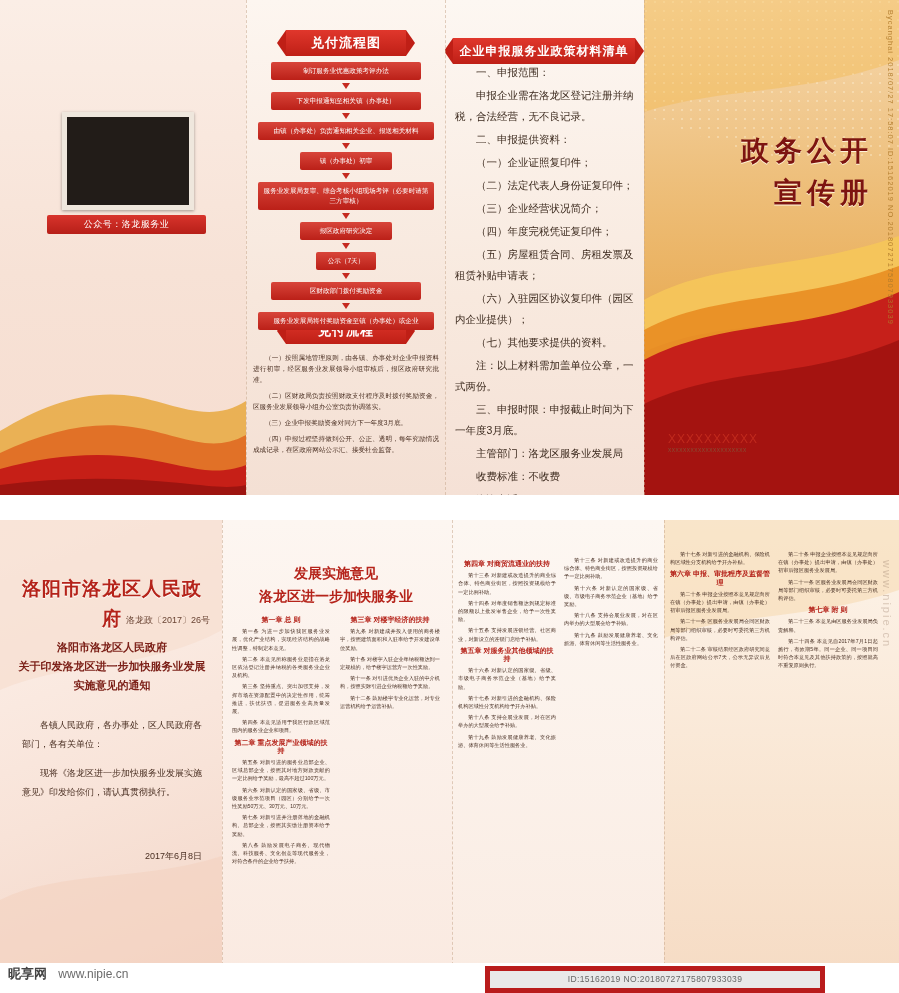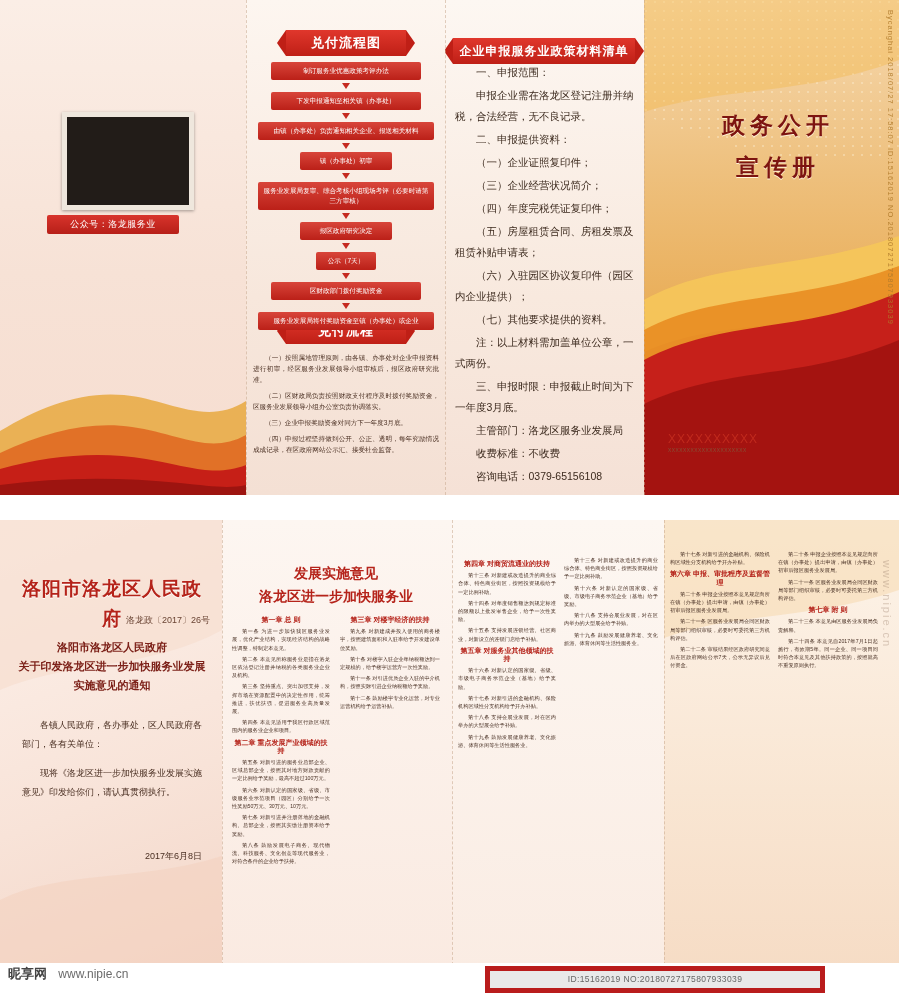--- a/index.html
+++ b/index.html
@@ -16,21 +16,21 @@
   .p3{left:445px;width:199px;background:linear-gradient(180deg,#fdf7f2 0%,#f8e9de 60%,#f5e1d6 100%);}
   .p4{left:644px;width:255px;background:linear-gradient(180deg,#f6d9b0 0%,#eec07d 35%,#e8a94f 70%,#e39a34 100%);}
   .dash{position:absolute;top:0;height:495px;width:0;border-left:1px dashed #c9a98f;opacity:.55;}
 
   
   .mountain{position:absolute;left:0;bottom:0;width:246px;height:160px;}
   .dotgrid{position:absolute;right:0;top:0;width:255px;height:180px;opacity:.55;}
 
   
   .photo{position:absolute;left:62px;top:112px;width:122px;height:88px;background:#221c18;border:5px solid #efe7dd;box-shadow:0 1px 3px rgba(0,0,0,.35);}
-  .gz-badge{position:absolute;left:47px;top:215px;width:132px;height:19px;background:linear-gradient(180deg,#d8342c,#b71f18);border-radius:2px;color:#fff;font-size:9px;line-height:19px;text-align:center;letter-spacing:.5px;}
+  .gz-badge{position:absolute;left:47px;top:215px;width:159px;height:19px;background:linear-gradient(180deg,#d8342c,#b71f18);border-radius:2px;color:#fff;font-size:9px;line-height:19px;text-align:center;letter-spacing:.5px;}
   .contact{position:absolute;left:60px;top:430px;width:190px;color:#7a2a1c;font-size:8.5px;line-height:16px;}
 
   
   .banner{position:absolute;height:26px;background:linear-gradient(180deg,#e0372c,#bf1f16);color:#fff;font-size:13px;font-weight:bold;letter-spacing:1px;text-align:center;line-height:26px;}
   .banner:before,.banner:after{content:"";position:absolute;top:0;border-style:solid;}
   .banner:before{left:-9px;border-width:13px 9px 13px 0;border-color:transparent #bf1f16 transparent transparent;}
   .banner:after{right:-9px;border-width:13px 0 13px 9px;border-color:transparent transparent transparent #bf1f16;}
 
   
   .flow{position:absolute;left:253px;top:62px;width:186px;}
@@ -43,21 +43,21 @@
 
   
   .bodytext{position:absolute;font-size:6.6px;line-height:11px;color:#4a2f22;text-align:justify;}
   .col-text p{margin:0 0 5px 0;text-indent:12px;}
 
   
   .p3text{position:absolute;left:455px;top:62px;width:180px;font-size:10.5px;line-height:21px;color:#3c2a1e;}
   .p3text p{margin:0 0 2px 0;text-indent:21px;}
 
   
-  .cover-title{position:absolute;right:26px;top:104px;width:190px;text-align:center;color:#7d1410;font-weight:bold;font-size:23px;letter-spacing:5px;line-height:42px;text-shadow:0 1px 0 #fff4d8;}
+  .cover-title{position:absolute;right:26px;top:130px;width:190px;text-align:right;color:#7d1410;font-weight:bold;font-size:28px;letter-spacing:5px;line-height:42px;text-shadow:0 1px 0 #fff4d8;}
   .cover-x{position:absolute;left:668px;top:432px;width:210px;color:#c02a1d;font-size:12px;letter-spacing:1px;}
   .cover-x2{font-size:6.5px;color:#8a4a33;letter-spacing:.5px;}
   .side-code{position:absolute;right:4px;top:10px;width:14px;color:#b07a2a;font-size:7.5px;writing-mode:vertical-rl;letter-spacing:1px;opacity:.9;}
 
   
   .bot{position:absolute;left:0;top:520px;width:899px;height:450px;overflow:hidden;background:linear-gradient(180deg,#fdf4ef 0%,#faeae2 40%,#f7ded3 100%);}
   .bpanel{position:absolute;top:0;height:450px;overflow:hidden;}
   .b1{left:0;width:222px;background:linear-gradient(160deg,#fdf2ec 0%,#f8e3d8 60%,#f3d6c8 100%);}
   .b2{left:222px;width:230px;background:linear-gradient(180deg,#fdf6f1 0%,#faeae1 100%);}
   .b3{left:452px;width:212px;background:linear-gradient(180deg,#fdf7f2 0%,#faece3 100%);}
@@ -134,20 +134,21 @@
     </div>
 
     <div class="panel p3">
       <div class="banner" style="left:8px;top:38px;width:182px;font-size:12px;">企业申报服务业政策材料清单</div>
     </div>
     <div class="p3text">
       <p>一、申报范围：</p>
       <p>申报企业需在洛龙区登记注册并纳税，合法经营，无不良记录。</p>
       <p>二、申报提供资料：</p>
       <p>（一）企业证照复印件；</p>
+      <p>（二）法定代表人身份证复印件；</p>
       <p>（三）企业经营状况简介；</p>
       <p>（四）年度完税凭证复印件；</p>
       <p>（五）房屋租赁合同、房租发票及租赁补贴申请表；</p>
       <p>（六）入驻园区协议复印件（园区内企业提供）；</p>
       <p>（七）其他要求提供的资料。</p>
       <p>注：以上材料需加盖单位公章，一式两份。</p>
       <p>三、申报时限：申报截止时间为下一年度3月底。</p>
       <p>主管部门：洛龙区服务业发展局</p>
       <p>收费标准：不收费</p>
       <p>咨询电话：0379-65156108</p>

